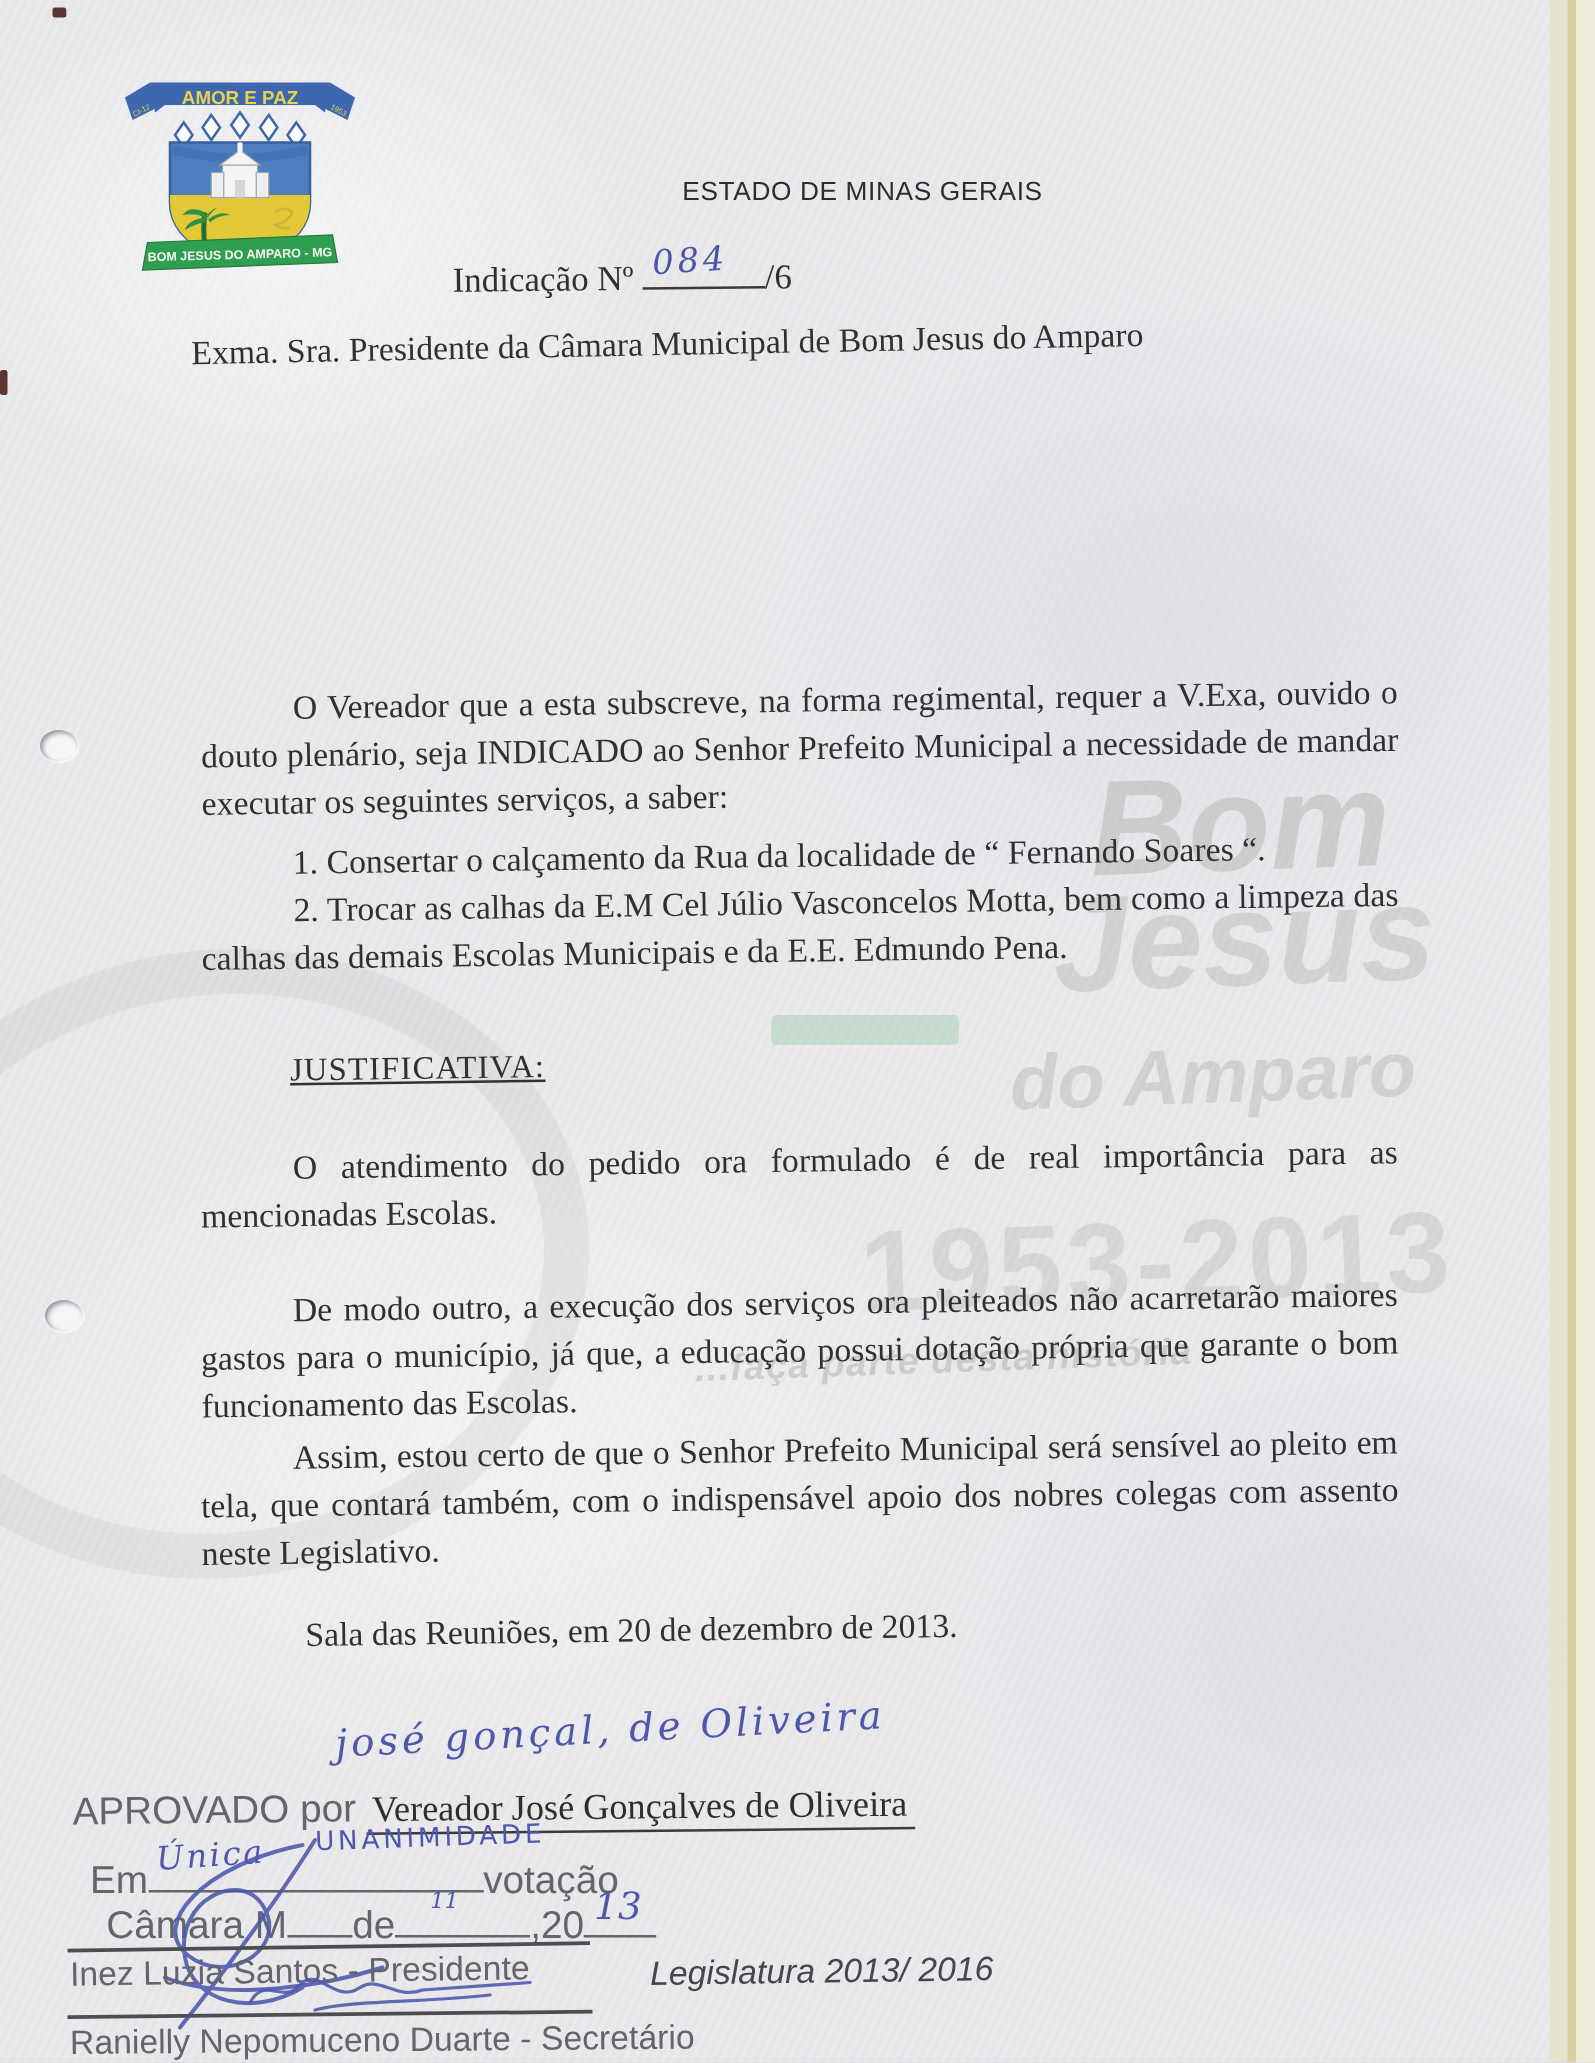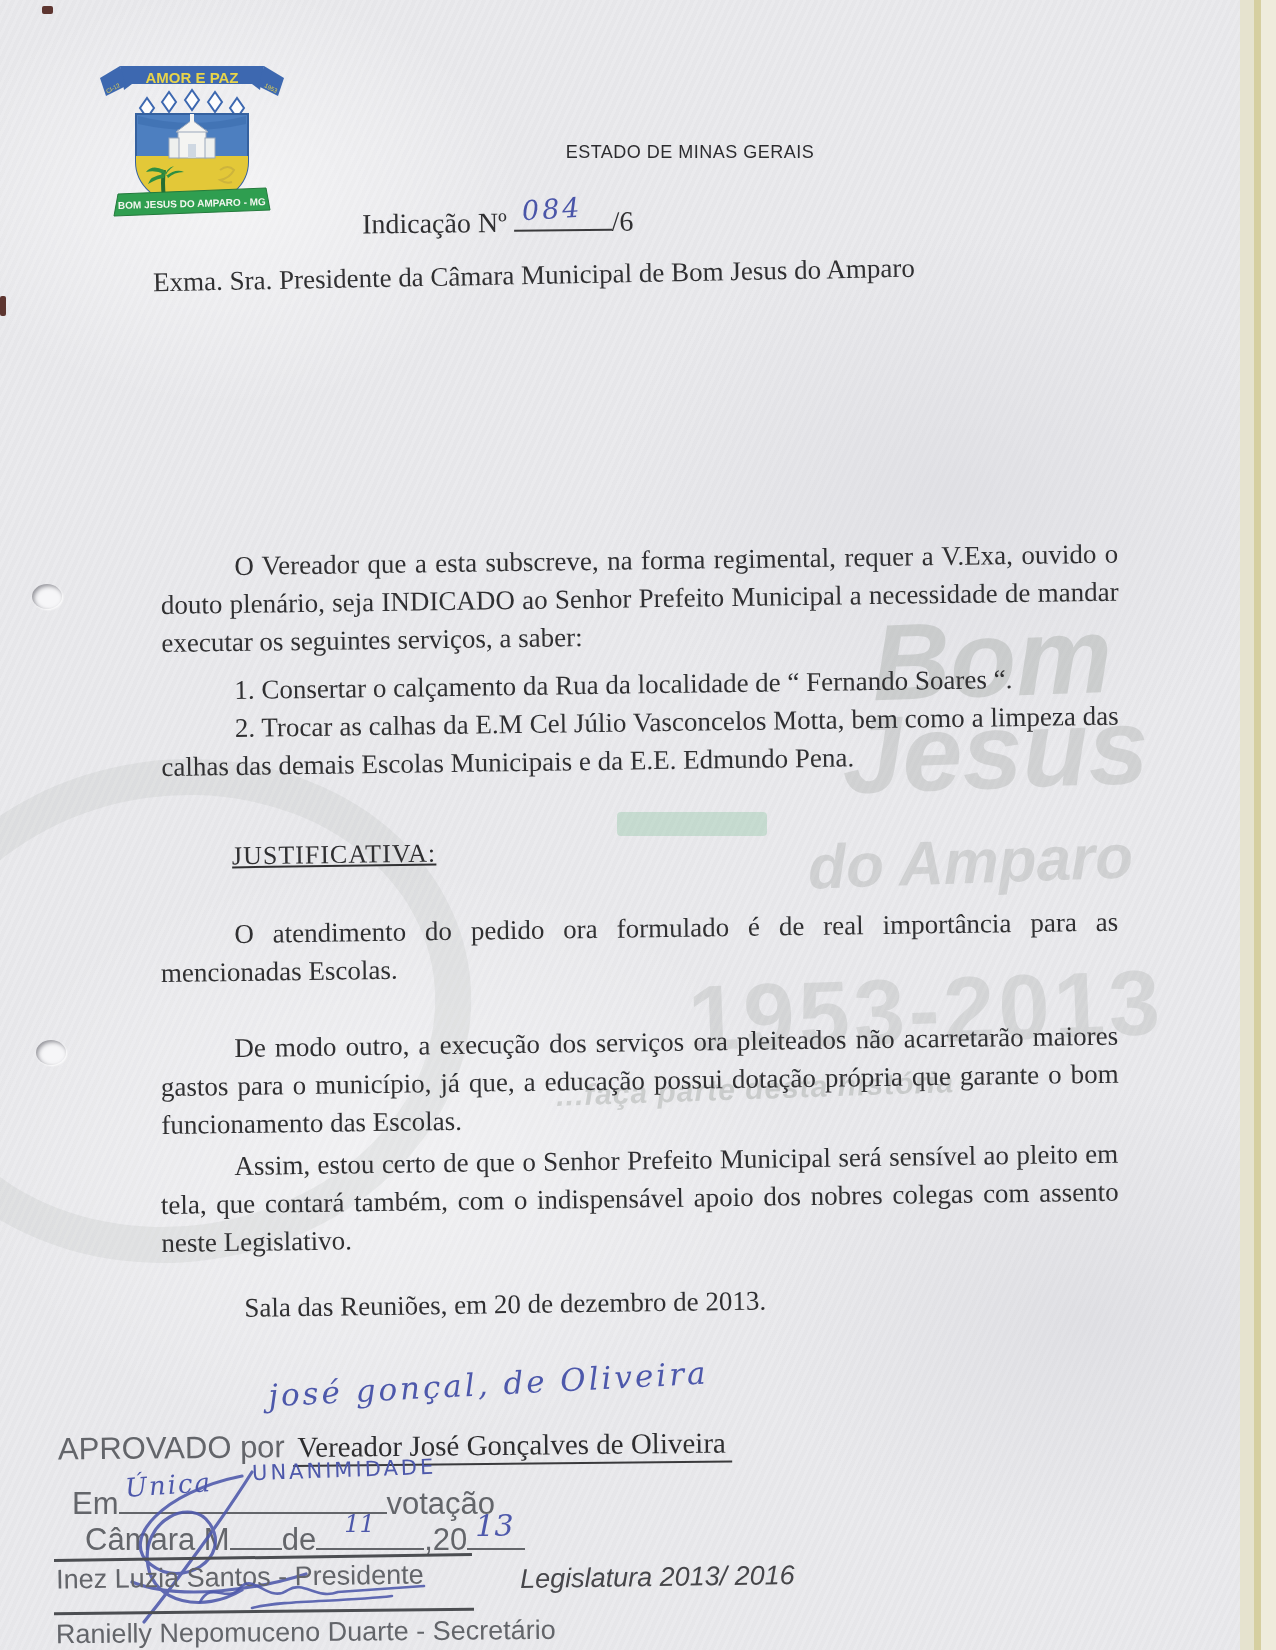--- a/index.html
+++ b/index.html
@@ -33,21 +33,21 @@
   .wm-tag{left:556px;top:1072px;font-size:30px;color:rgba(140,146,140,.34);letter-spacing:1px;}
   .wm-swirl{position:absolute;left:-120px;top:760px;width:520px;height:430px;
     border:36px solid rgba(130,136,130,.10);border-radius:50%;transform:rotate(-8deg);}
   .wm-greenbar{position:absolute;left:617px;top:812px;width:150px;height:24px;border-radius:4px;
     background:rgba(120,190,145,.30);}
   
   .logo{position:absolute;left:92px;top:38px;}
   .title{position:absolute;left:238px;top:78px;width:904px;text-align:center;
     font-size:34px;font-weight:bold;color:#212124;letter-spacing:.5px;}
   .subtitle{position:absolute;left:238px;top:142px;width:904px;text-align:center;
-    font-size:18px;color:#2c2c2f;letter-spacing:.5px;}
+    font-size:21px;color:#2c2c2f;letter-spacing:.5px;}
   
   .serif{font-family:"Liberation Serif","DejaVu Serif",serif;color:#303032;}
   .doc-number-line{position:absolute;left:362px;top:200px;font-size:28px;transform:rotate(-.6deg);}
   .blank{display:inline-block;border-bottom:2px solid #3a3a3c;vertical-align:baseline;}
   .num-blank{width:98px;position:relative;height:30px;}
   .handwriting{font-family:"DejaVu Serif",serif;font-style:italic;color:#4a55a8;}
   .hw-num{position:absolute;left:8px;top:-6px;font-size:27px;letter-spacing:3px;transform:rotate(-3deg);}
   .addressee{position:absolute;left:153px;top:260px;font-size:27px;transform:rotate(-1.1deg);}
   .body-block{position:absolute;left:160px;width:958px;font-size:27px;line-height:38px;
     text-align:justify;transform:rotate(-.8deg);transform-origin:left top;}
@@ -71,21 +71,21 @@
   .hw-unani{left:252px;top:1458px;font-size:21px;font-style:normal;font-family:"DejaVu Sans",sans-serif;
     letter-spacing:3px;transform:rotate(-2deg);}
   .em-line{position:absolute;left:72px;top:1482px;font-size:31px;white-space:nowrap;}
   .em-blank{width:268px;height:30px;position:relative;border-bottom-color:#63656a;}
   .hw-unica{position:absolute;left:6px;top:-12px;font-size:26px;font-family:"DejaVu Serif",serif;
     font-style:italic;color:#4d58ab;letter-spacing:2px;transform:rotate(-4deg);}
   .camara-line{position:absolute;left:60px;top:1518px;font-size:31px;white-space:nowrap;margin-left:25px;}
   .cm-blank1{width:52px;height:30px;border-bottom-color:#63656a;}
   .cm-blank2{width:108px;height:30px;position:relative;border-bottom-color:#63656a;}
   .cm-blank3{width:58px;height:30px;position:relative;border-bottom-color:#63656a;}
-  .hw-mid{position:absolute;left:28px;top:-8px;font-size:24px;color:#4d58ab;font-family:"DejaVu Serif",serif;font-style:italic;}
+  .hw-mid{position:absolute;left:28px;top:-8px;font-size:18px;color:#4d58ab;font-family:"DejaVu Serif",serif;font-style:italic;}
   .hw-yr{position:absolute;left:8px;top:-10px;font-size:30px;color:#4d58ab;font-family:"DejaVu Serif",serif;font-style:italic;}
   .sig-rule{position:absolute;height:0;border-top:3px solid #4c4e52;}
   .rule-president{left:54px;top:1556px;width:418px;transform:rotate(-.8deg);}
   .rule-secretary{left:54px;top:1610px;width:420px;transform:rotate(-.6deg);}
   .president-name{position:absolute;left:56px;top:1562px;font-size:27px;transform:rotate(-.8deg);white-space:nowrap;}
   .secretary-name{position:absolute;left:56px;top:1617px;font-size:27px;transform:rotate(-.5deg);white-space:nowrap;}
   .legislature{position:absolute;left:520px;top:1562px;font-size:27px;font-style:italic;color:#46464a;
     transform:rotate(-.8deg);white-space:nowrap;}
   .scrawl{position:absolute;pointer-events:none;}
 </style>

